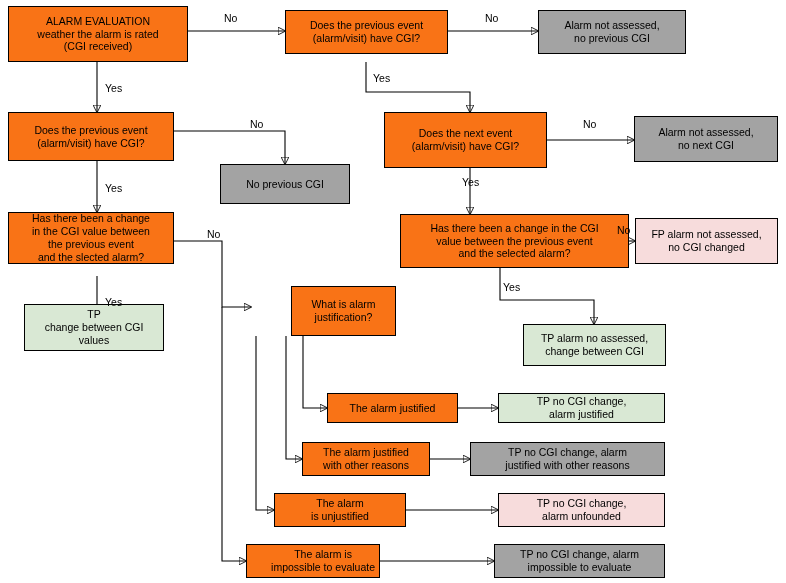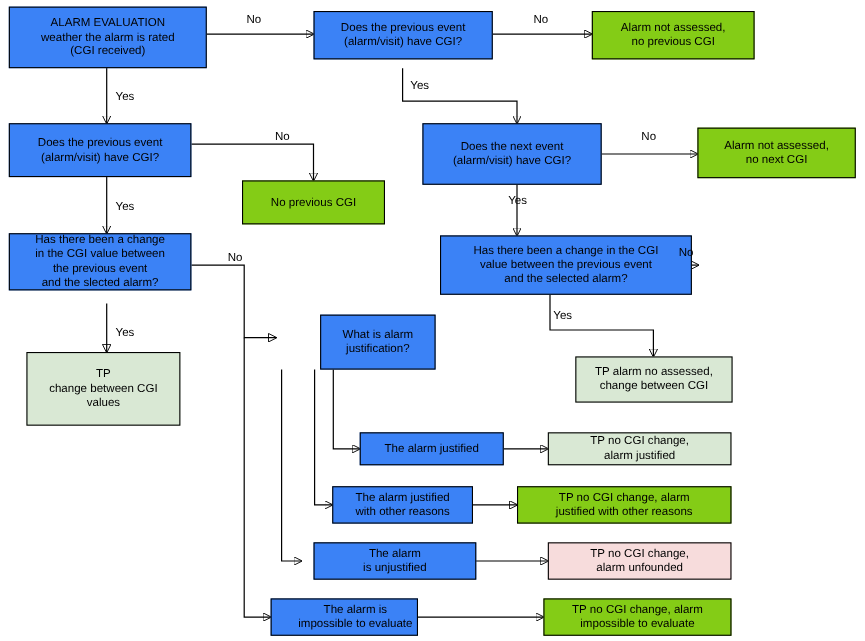--- a/index.html
+++ b/index.html
@@ -18,22 +18,22 @@
     display:flex;
     align-items:center;
     justify-content:center;
     text-align:center;
     font-size:10.5px;
     line-height:1.22;
     color:#000;
     padding:2px 4px;
     background:#ffffff;
   }
-  .node.white  { background:#3b82f6; }
-  .node.cream  { background:#84cc16; }
+  .node.white  { background:#f97316; }
+  .node.cream  { background:#a3a3a3; }
   .node.green  { background:#d9e8d4; }
   .node.pink   { background:#f7dcdc; }
 
   .lbl {
     position:absolute;
     font-size:10.5px;
     color:#000;
     white-space:nowrap;
   }
 
@@ -126,22 +126,25 @@
   </div>
 
   <div class="node white" style="left:8px;  top:212px; width:166px; height:52px;">
     <span>Has there been a change<br>in the CGI value between<br>the previous event<br>and the slected alarm?</span>
   </div>
 
   <div class="node white" style="left:400px; top:214px; width:229px; height:54px;">
     <span>Has there been a change in the CGI<br>value between the previous event<br>and the selected alarm?</span>
   </div>
 
+  <div class="node pink" style="left:635px; top:218px; width:143px; height:46px;">
+    <span>FP alarm not assessed,<br>no CGI changed</span>
+  </div>
 
-  <div class="node green" style="left:24px; top:320px; width:140px; height:67px;">
+  <div class="node green" style="left:24px; top:304px; width:140px; height:47px;">
     <span>TP<br>change between CGI<br>values</span>
   </div>
 
   <div class="node white" style="left:251px; top:286px; width:105px; height:50px;margin-left:40px;">
     <span>What is alarm<br>justification?</span>
   </div>
 
   <div class="node green" style="left:523px; top:324px; width:143px; height:42px;">
     <span>TP alarm no assessed,<br>change between CGI</span>
   </div>
@@ -155,21 +158,21 @@
   </div>
 
   <div class="node white" style="left:302px; top:442px; width:128px; height:34px;">
     <span>The alarm justified<br>with other reasons</span>
   </div>
 
   <div class="node cream" style="left:470px; top:442px; width:195px; height:34px;">
     <span>TP no CGI change, alarm<br>justified with other reasons</span>
   </div>
 
-  <div class="node white" style="left:285px; top:493px; width:148px; height:34px;">
+  <div class="node white" style="left:274px; top:493px; width:132px; height:34px;">
     <span>The alarm<br>is unjustified</span>
   </div>
 
   <div class="node pink" style="left:498px; top:493px; width:167px; height:34px;">
     <span>TP no CGI change,<br>alarm unfounded</span>
   </div>
 
   <div class="node white" style="left:246px; top:544px; width:134px; height:34px;justify-content:flex-end;">
     <span>The alarm is<br>impossible to evaluate</span>
   </div>

